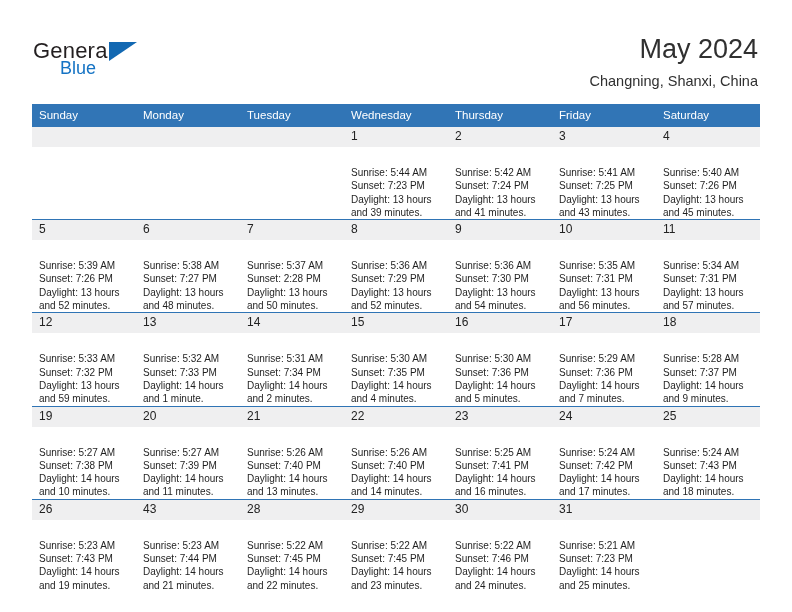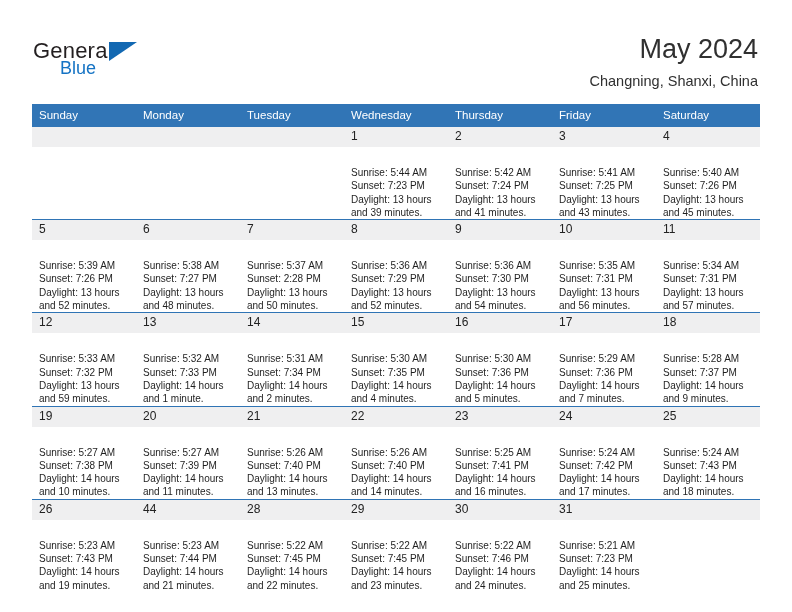--- a/index.html
+++ b/index.html
@@ -430,21 +430,21 @@
           <td>
             <div class="daynum">26</div>
             <div class="cell-body">
               <div>Sunrise: 5:23 AM</div>
               <div>Sunset: 7:43 PM</div>
               <div>Daylight: 14 hours</div>
               <div>and 19 minutes.</div>
             </div>
           </td>
           <td>
-            <div class="daynum">44</div>
+            <div class="daynum">43</div>
             <div class="cell-body">
               <div>Sunrise: 5:23 AM</div>
               <div>Sunset: 7:44 PM</div>
               <div>Daylight: 14 hours</div>
               <div>and 21 minutes.</div>
             </div>
           </td>
           <td>
             <div class="daynum">28</div>
             <div class="cell-body">

